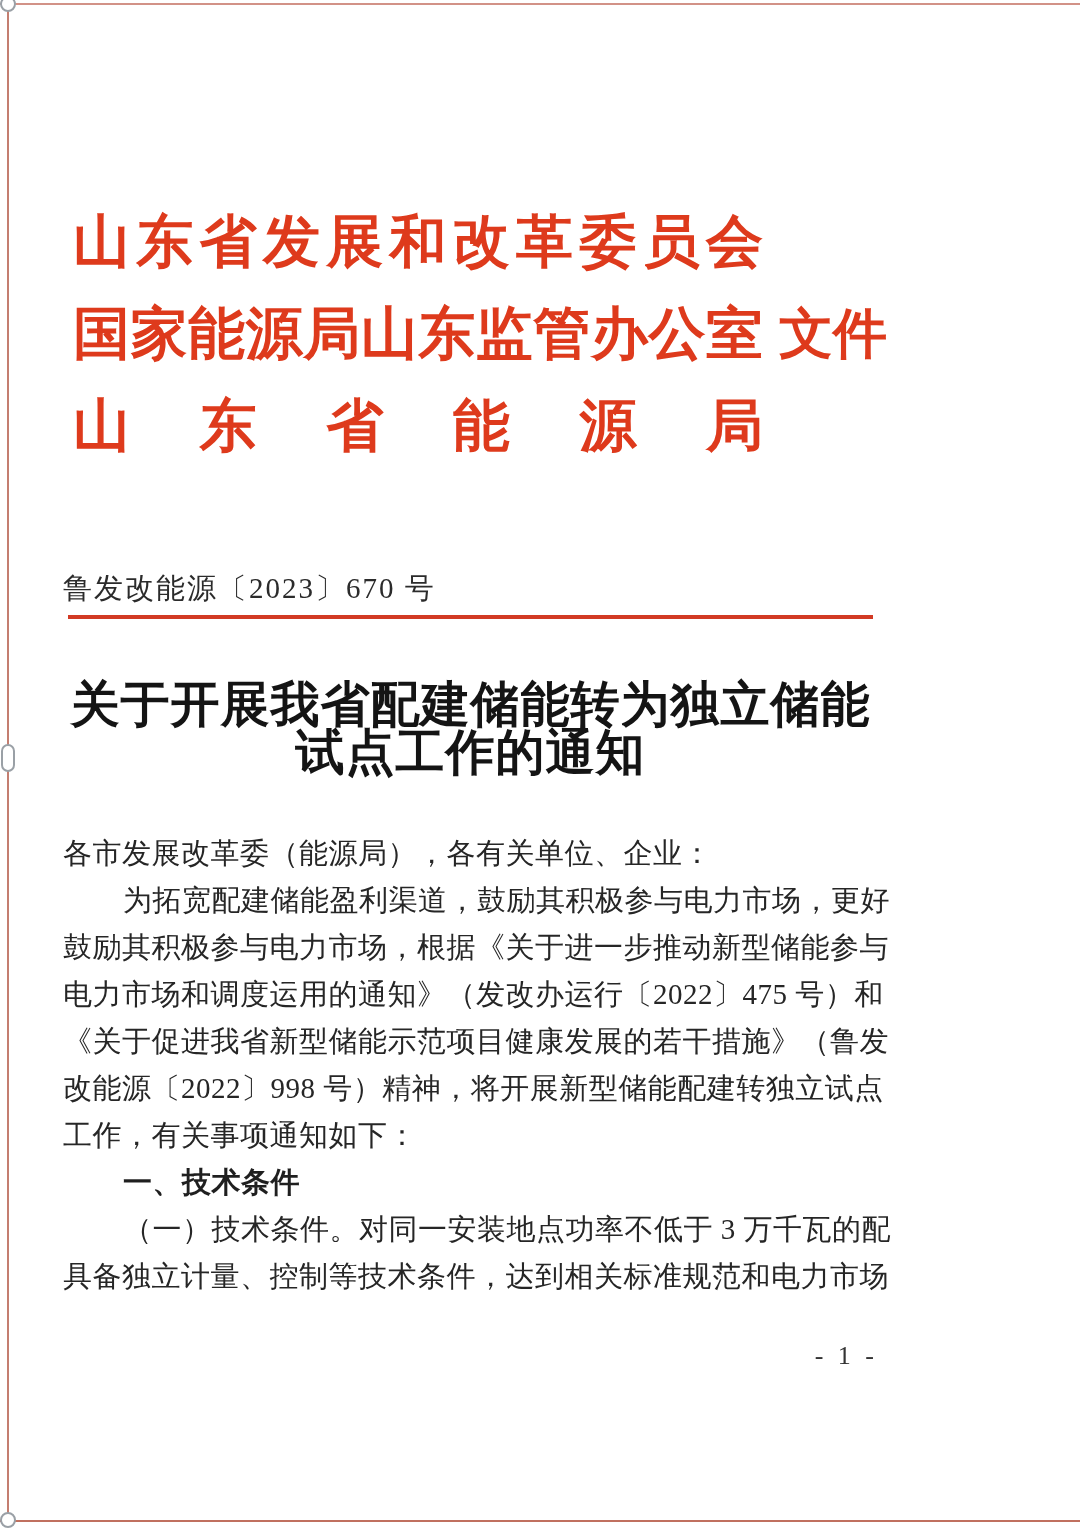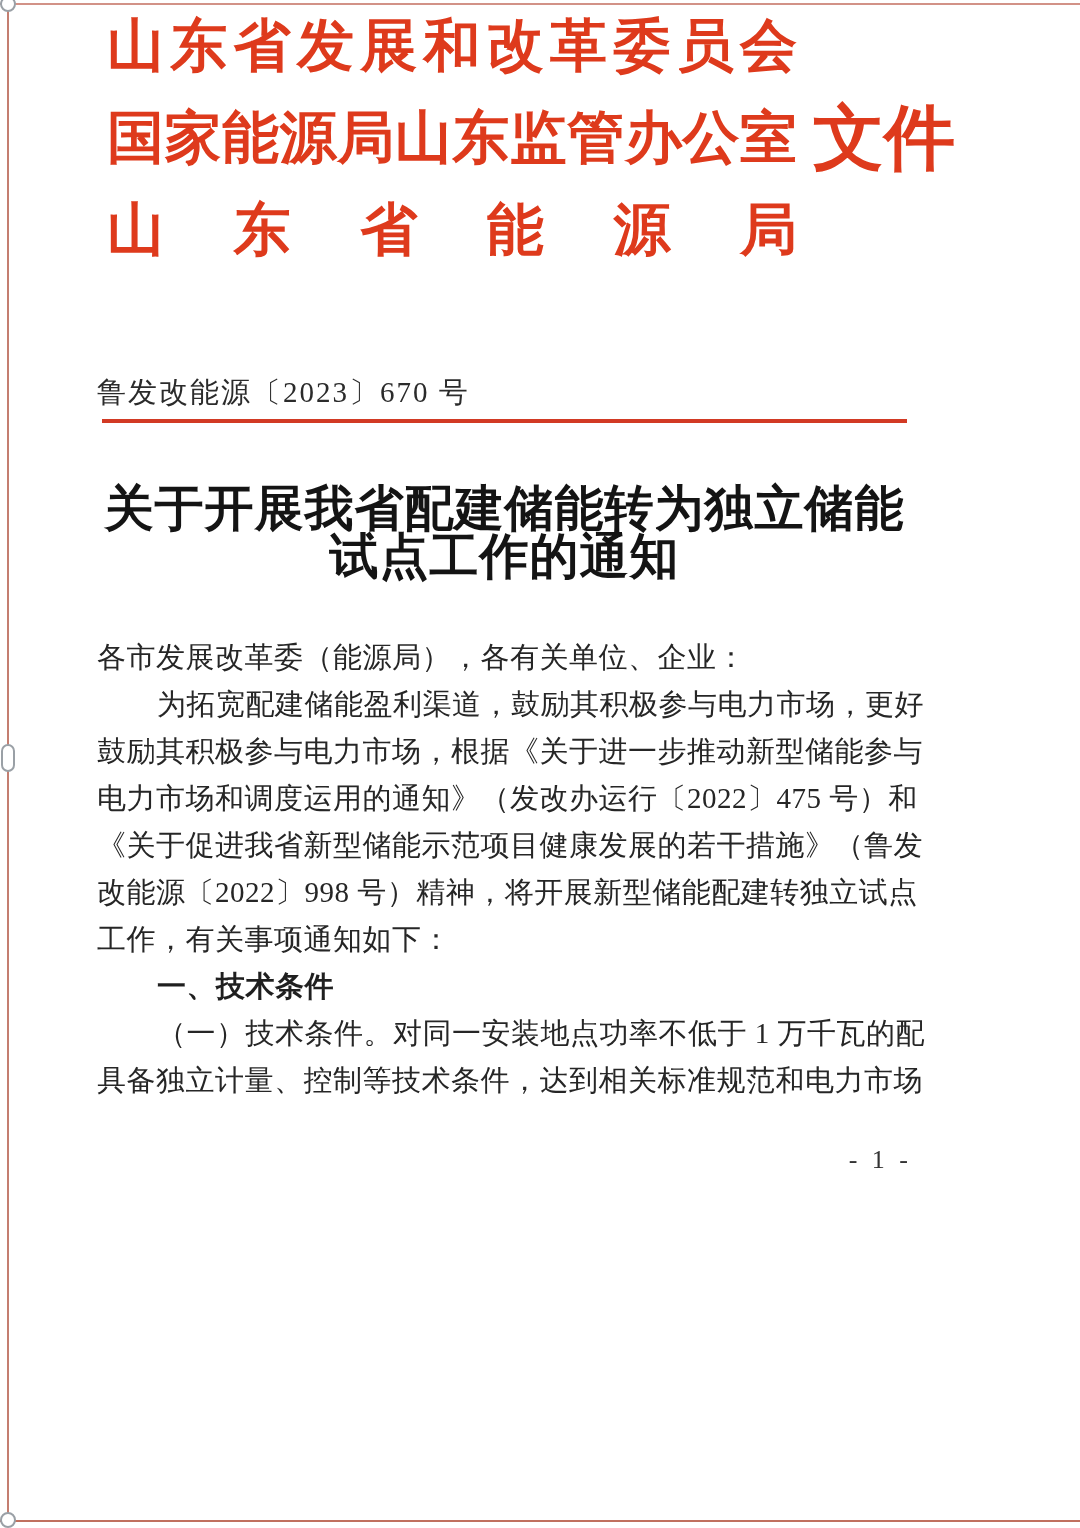--- a/index.html
+++ b/index.html
@@ -6,42 +6,43 @@
   .screen {
     position: relative;
     width: 1080px;
     height: 1528px;
     background: #ffffff;
     overflow: hidden;
     font-family: "Liberation Serif", "DejaVu Serif", serif;
   }
   .content {
     position: relative;
-    margin-left: 97px;
+    margin-left: 63px;
     width: 815px;
+    padding-top: 196px;
   }
   
   .header-block {
     display: flex;
     align-items: center;
     margin-left: 10px;
   }
   .agency-col { width: 690px; }
   .agency-line {
     width: 690px;
     font-size: 57px;
     line-height: 92px;
     font-weight: 700;
     color: #de3a1c;
     text-align: justify;
     text-align-last: justify;
     white-space: nowrap;
   }
   .doc-suffix {
-    font-size: 71px;
+    font-size: 54px;
     font-weight: 700;
     color: #de3a1c;
     margin-left: 16px;
     line-height: 92px;
     white-space: nowrap;
   }
   
   .doc-number {
     margin-top: 95px;
     font-size: 29px;
@@ -136,21 +137,21 @@
 
     <div class="body-block">
       <div class="body-line">各市发展改革委（能源局），各有关单位、企业：</div>
       <div class="body-line indent">为拓宽配建储能盈利渠道，鼓励其积极参与电力市场，更好</div>
       <div class="body-line">鼓励其积极参与电力市场，根据《关于进一步推动新型储能参与</div>
       <div class="body-line">电力市场和调度运用的通知》（发改办运行〔2022〕475 号）和</div>
       <div class="body-line">《关于促进我省新型储能示范项目健康发展的若干措施》（鲁发</div>
       <div class="body-line">改能源〔2022〕998 号）精神，将开展新型储能配建转独立试点</div>
       <div class="body-line">工作，有关事项通知如下：</div>
       <div class="body-line indent heading">一、技术条件</div>
-      <div class="body-line indent">（一）技术条件。对同一安装地点功率不低于 1 万千瓦的配</div>
+      <div class="body-line indent">（一）技术条件。对同一安装地点功率不低于 3 万千瓦的配</div>
       <div class="body-line">具备独立计量、控制等技术条件，达到相关标准规范和电力市场</div>
     </div>
 
     <div class="page-number">- 1 -</div>
   </div>
 
   <div class="sel-line sel-top"></div>
   <div class="sel-line sel-left"></div>
   <div class="sel-line sel-bottom"></div>
 

